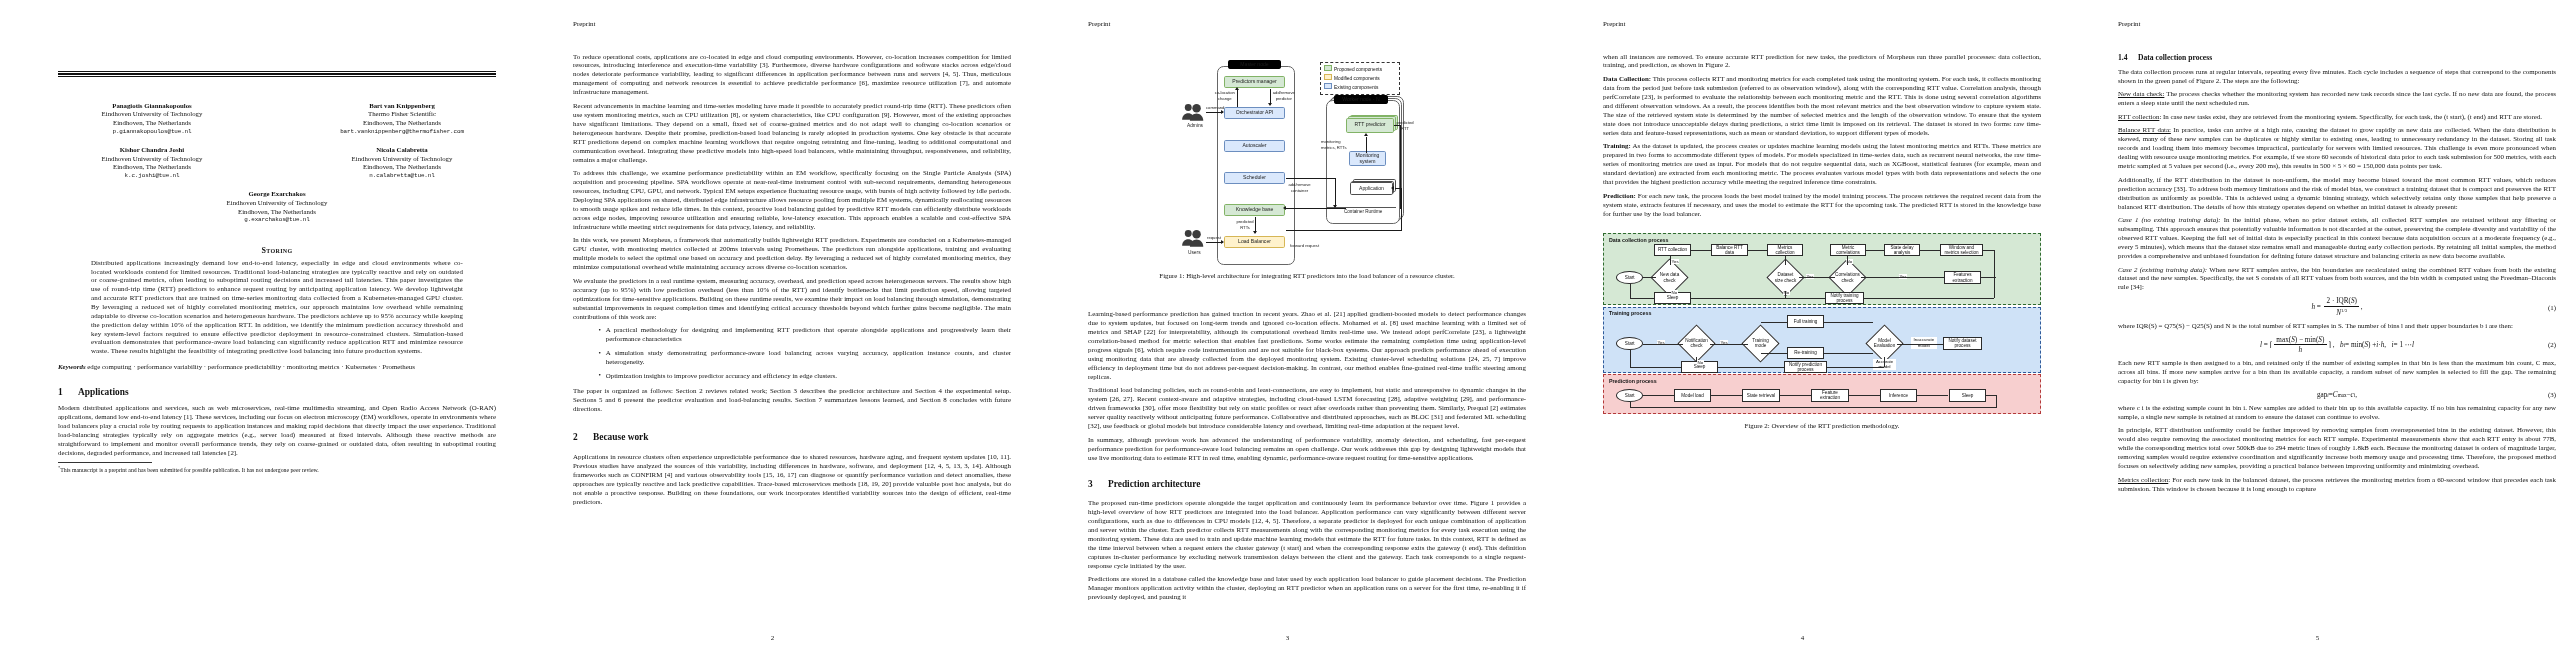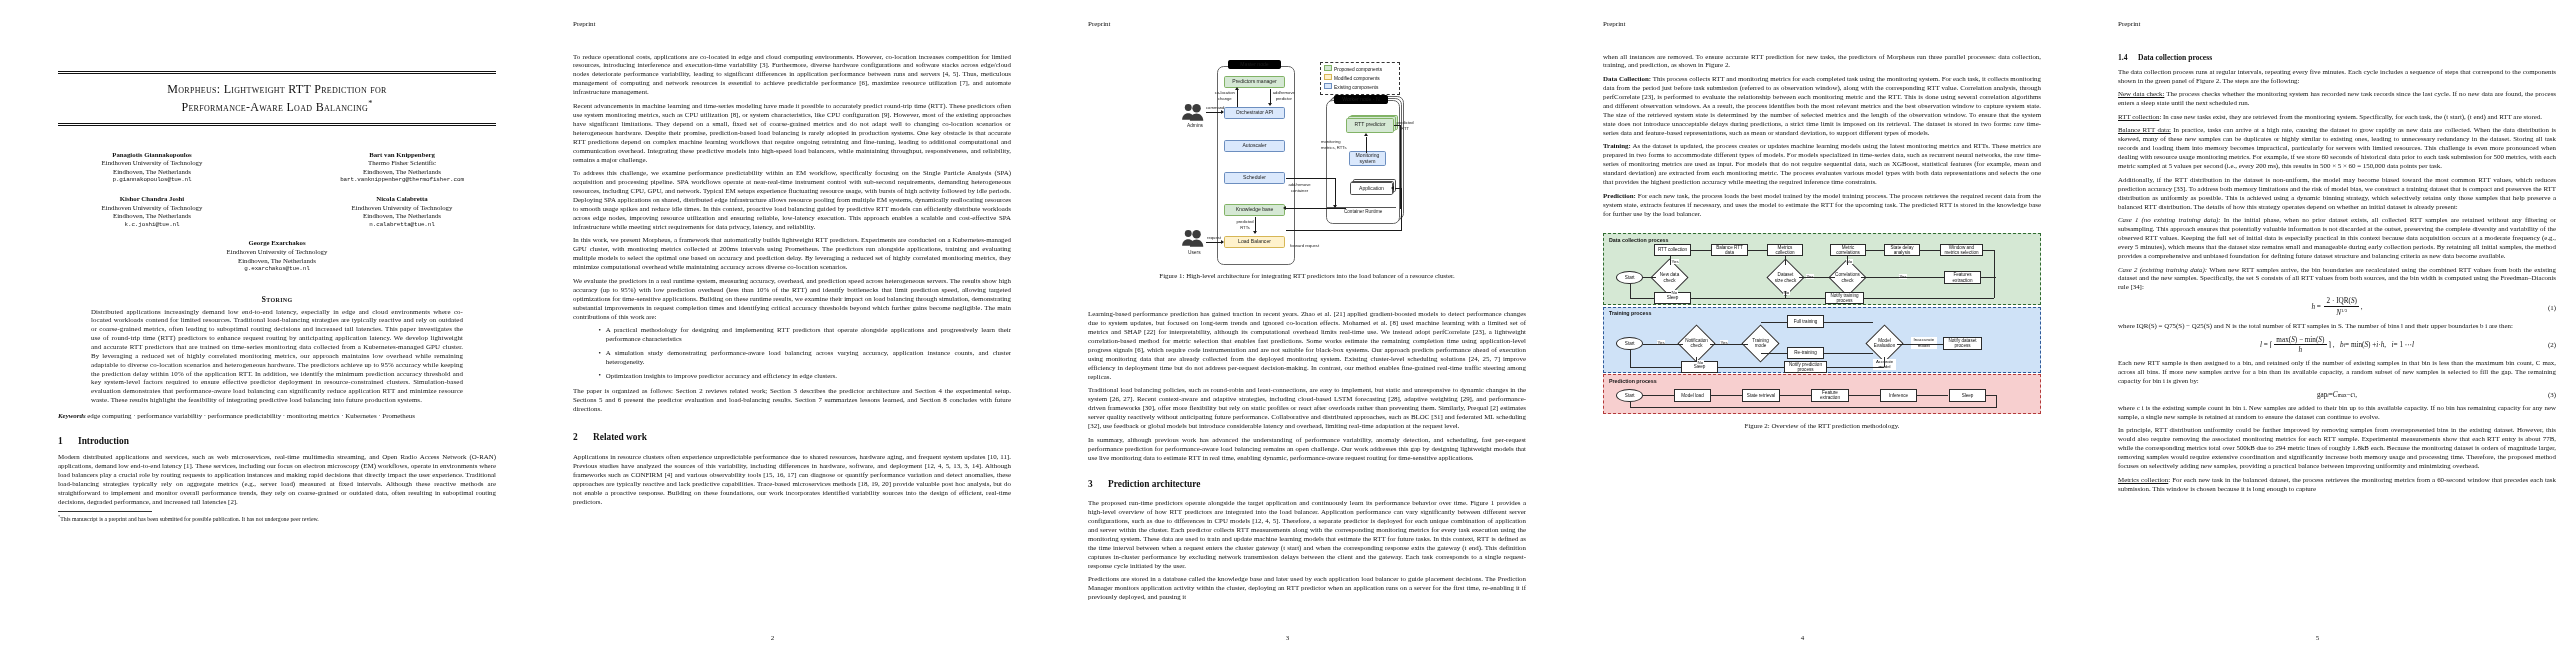--- a/index.html
+++ b/index.html
@@ -84,24 +84,20 @@
 </head>
 <body>
 
 <div class="viewer">
 
   <div class="page">
 
     <div class="page-inner">
       <div style="height:71px"></div>
       <div class="rule-top"></div>
-      <div class="title">
-        <span>Morpheus: Lightweight RTT Prediction for</span><br>
-        <span>Performance-Aware Load Balancing</span><span class="sup">*</span>
-      </div>
       <div class="rule-bot"></div>
 
       <div class="authors">
         <div class="arow">
           <div class="auth">
             <div class="nm">Panagiotis Giannakopoulos</div>
             <div class="af">Eindhoven University of Technology</div>
             <div class="af">Eindhoven, The Netherlands</div>
             <div class="em">p.giannakopoulos@tue.nl</div>
           </div>
@@ -137,21 +133,21 @@
       </div>
 
       <div class="abs-h">Storing</div>
       <div class="abs-body">Distributed applications increasingly demand low end-to-end latency, especially in edge and cloud environments where co-located workloads contend for limited resources. Traditional load-balancing strategies are typically reactive and rely on outdated or coarse-grained metrics, often leading to suboptimal routing decisions and increased tail latencies. This paper investigates the use of round-trip time (RTT) predictors to enhance request routing by anticipating application latency. We develop lightweight and accurate RTT predictors that are trained on time-series monitoring data collected from a Kubernetes-managed GPU cluster. By leveraging a reduced set of highly correlated monitoring metrics, our approach maintains low overhead while remaining adaptable to diverse co-location scenarios and heterogeneous hardware. The predictors achieve up to 95% accuracy while keeping the prediction delay within 10% of the application RTT. In addition, we identify the minimum prediction accuracy threshold and key system-level factors required to ensure effective predictor deployment in resource-constrained clusters. Simulation-based evaluation demonstrates that performance-aware load balancing can significantly reduce application RTT and minimize resource waste. These results highlight the feasibility of integrating predictive load balancing into future production systems.</div>
       <div class="kw">
         <b>Keywords</b>
         <span>edge computing · performance variability · performance predictability · monitoring metrics · Kubernetes · Prometheus</span>
       </div>
 
       <div class="h1">
-        <span class="num">1</span><span>Introduction</span>
+        <span class="num">1</span><span>Applications</span>
       </div>
       <p class="body">Modern distributed applications and services, such as web microservices, real-time multimedia streaming, and Open Radio Access Network (O-RAN) applications, demand low end-to-end latency [1]. These services, including our focus on electron microscopy (EM) workflows, operate in environments where load balancers play a crucial role by routing requests to application instances and making rapid decisions that directly impact the user experience. Traditional load-balancing strategies typically rely on aggregate metrics (e.g., server load) measured at fixed intervals. Although these reactive methods are straightforward to implement and monitor overall performance trends, they rely on coarse-grained or outdated data, often resulting in suboptimal routing decisions, degraded performance, and increased tail latencies [2].</p>
 
       <div class="footnote-rule"></div>
       <div class="footnote"><span class="st">*</span><span>This manuscript is a preprint and has been submitted for possible publication. It has not undergone peer review.</span></div>
     </div>
   </div>
 
   <div class="page">
     <div class="page-inner">
@@ -162,21 +158,21 @@
         <p class="body">To address this challenge, we examine performance predictability within an EM workflow, specifically focusing on the Single Particle Analysis (SPA) acquisition and processing pipeline. SPA workflows operate at near-real-time instrument control with sub-second requirements, demanding heterogeneous resources, including CPU, GPU, and network. Typical EM setups experience fluctuating resource usage, with bursts of high activity followed by idle periods. Deploying SPA applications on shared, distributed edge infrastructure allows resource pooling from multiple EM systems, dynamically reallocating resources to smooth usage spikes and reduce idle times. In this context, proactive load balancing guided by predictive RTT models can efficiently distribute workloads across edge nodes, improving resource utilization and ensuring reliable, low-latency execution. This approach enables a scalable and cost-effective SPA infrastructure while meeting strict requirements for data privacy, latency, and reliability.</p>
         <p class="body">In this work, we present Morpheus, a framework that automatically builds lightweight RTT predictors. Experiments are conducted on a Kubernetes-managed GPU cluster, with monitoring metrics collected at 200ms intervals using Prometheus. The predictors run alongside applications, training and evaluating multiple models to select the optimal one based on accuracy and prediction delay. By leveraging a reduced set of highly correlated monitoring metrics, they minimize computational overhead while maintaining accuracy across diverse co-location scenarios.</p>
         <p class="body">We evaluate the predictors in a real runtime system, measuring accuracy, overhead, and prediction speed across heterogeneous servers. The results show high accuracy (up to 95%) with low prediction overhead (less than 10% of the RTT) and identify bottlenecks that limit prediction speed, allowing targeted optimizations for time-sensitive applications. Building on these runtime results, we examine their impact on load balancing through simulation, demonstrating substantial improvements in request completion times and identifying critical accuracy thresholds beyond which further gains become negligible. The main contributions of this work are:</p>
         <ul class="contrib">
           <li>A practical methodology for designing and implementing RTT predictors that operate alongside applications and progressively learn their performance characteristics</li>
           <li>A simulation study demonstrating performance-aware load balancing across varying accuracy, application instance counts, and cluster heterogeneity.</li>
           <li>Optimization insights to improve predictor accuracy and efficiency in edge clusters.</li>
         </ul>
         <p class="body">The paper is organized as follows: Section 2 reviews related work; Section 3 describes the predictor architecture and Section 4 the experimental setup. Sections 5 and 6 present the predictor evaluation and load-balancing results. Section 7 summarizes lessons learned, and Section 8 concludes with future directions.</p>
         <div class="h1" style="margin-top:19px">
-          <span class="num">2</span><span>Related work</span>
+          <span class="num">2</span><span>Because work</span>
         </div>
         <p class="body" style="margin-top:11px">Applications in resource clusters often experience unpredictable performance due to shared resources, hardware aging, and frequent system updates [10, 11]. Previous studies have analyzed the sources of this variability, including differences in hardware, software, and deployment [12, 4, 5, 13, 3, 14]. Although frameworks such as CONFIRM [4] and various observability tools [15, 16, 17] can diagnose or quantify performance variation and detect anomalies, these approaches are typically reactive and lack predictive capabilities. Trace-based microservices methods [18, 19, 20] provide valuable post hoc analysis, but do not enable a proactive response. Building on these foundations, our work incorporates identified variability sources into the design of efficient, real-time predictors.</p>
       </div>
     </div>
     <div class="pgno">2</div>
   </div>
 
   <div class="page">
     <div class="page-inner">
       <div class="pre-hdr">Preprint</div>

